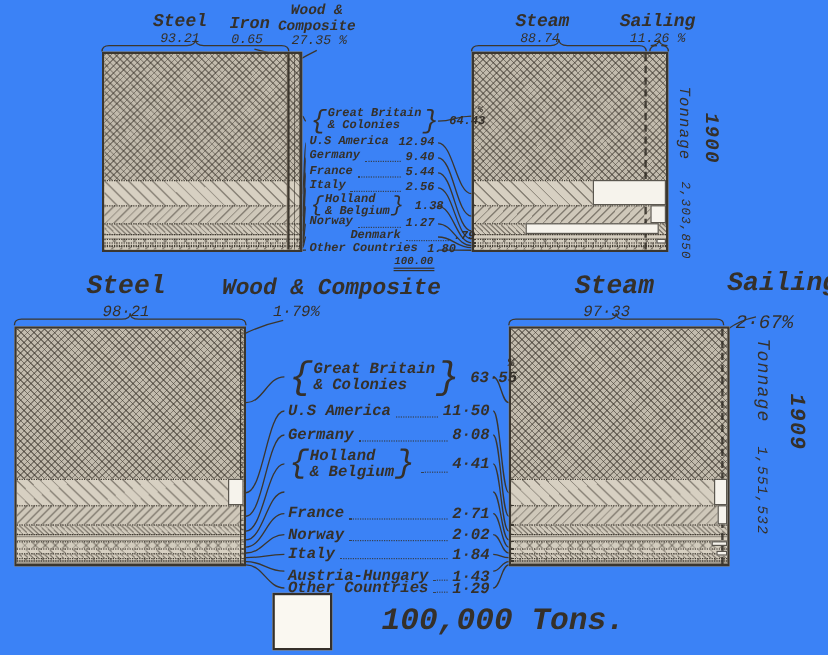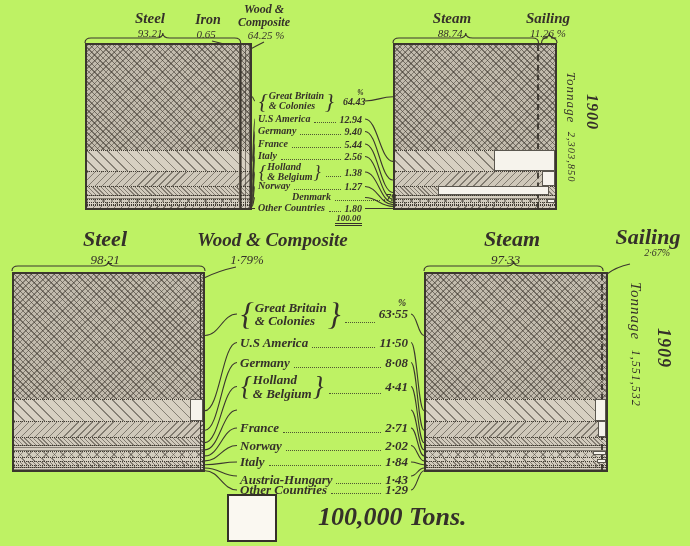--- a/index.html
+++ b/index.html
@@ -1,19 +1,19 @@
 <!DOCTYPE html>
 <html><head>
 <meta charset="utf-8">
 <style>
   html,body{margin:0;padding:0;}
   #canvas{
     position:relative; width:690px; height:546px;
-    background:#bef264; overflow:hidden;
-    font-family:Liberation Serif, serif; color:#35302a;
+    background:#3b82f6; overflow:hidden;
+    font-family:Liberation Mono, monospace; color:#35302a;
   }
   .abs{position:absolute;}
   .hdr-label{font-style:italic; font-weight:600; text-align:center; white-space:nowrap;}
   .hdr-value{font-style:italic; text-align:center; white-space:nowrap;}
   
   .block{position:absolute; border:2px solid #3b362e; box-sizing:border-box; background:#ddd6c8;}
   .band{position:absolute; left:0; right:0; box-sizing:border-box;}
   .band + .band{border-top:1px dotted rgba(53,48,40,.95);}
   .p0{background-color:#c2bbad;background-image:repeating-linear-gradient(45deg,rgba(53,47,39,.55) 0 1px,transparent 1px 4px),repeating-linear-gradient(135deg,rgba(53,47,39,.45) 0 1px,transparent 1px 4px);}
   .p1{background-color:#d7d0c2;background-image:repeating-linear-gradient(45deg,rgba(53,47,39,.5) 0 1px,transparent 1px 7px);}
@@ -97,21 +97,21 @@
       <path d="M264,42 Q256,46 249,50" fill="none" stroke="#3b362e" stroke-width="1.1"></path>
       <path d="M236,267 Q218,271 204,278" fill="none" stroke="#3b362e" stroke-width="1.1"></path>
       <path d="M630,264 Q616,267 607,274" fill="none" stroke="#3b362e" stroke-width="1.1"></path>
     </svg>
 
   <div class="abs hdr-label" style="left:110px;top:10px;width:80px;font-size:15px;">Steel</div>
   <div class="abs hdr-value" style="left:110px;top:27px;width:80px;font-size:11px;">93.21</div>
   <div class="abs hdr-label" style="left:180px;top:12px;width:56px;font-size:14px;">Iron</div>
   <div class="abs hdr-value" style="left:178px;top:28px;width:56px;font-size:11px;">0.65</div>
   <div class="abs hdr-label" style="left:228px;top:3px;width:72px;font-size:12px;white-space:normal;line-height:1.05;">Wood &amp; Composite</div>
-  <div class="abs hdr-value" style="left:236px;top:29px;width:60px;font-size:11px;">64.25 %</div>
+  <div class="abs hdr-value" style="left:236px;top:29px;width:60px;font-size:11px;">27.35 %</div>
   <div class="abs hdr-label" style="left:412px;top:10px;width:80px;font-size:15px;">Steam</div>
   <div class="abs hdr-value" style="left:410px;top:27px;width:80px;font-size:11px;">88.74</div>
   <div class="abs hdr-label" style="left:508px;top:10px;width:80px;font-size:15px;">Sailing</div>
   <div class="abs hdr-value" style="left:508px;top:27px;width:80px;font-size:11px;">11.26 %</div>
 
   <div id="blk1900L" class="block" style="left:85px;top:43px;width:167px;height:167px;">
     <div class="bands">
         <div class="band p0" style="top: 0%; height: 64.43%;"></div>
         <div class="band p1" style="top: 64.43%; height: 12.94%;"></div>
         <div class="band p2" style="top: 77.37%; height: 9.4%;"></div>
@@ -149,21 +149,21 @@
   </div>
   <div class="vert" style="left:583px;top:94px;font-size:16px;font-weight:600;">1900</div>
 
   <div class="abs hdr-label" style="left:55px;top:226px;width:100px;font-size:22px;">Steel</div>
   <div class="abs hdr-value" style="left:60px;top:252px;width:90px;font-size:13px;">98·21</div>
   <div class="abs hdr-label" style="left:185px;top:229px;width:175px;font-size:19px;">Wood &amp; Composite</div>
   <div class="abs hdr-value" style="left:212px;top:252px;width:70px;font-size:13px;">1·79%</div>
   <div class="abs hdr-label" style="left:462px;top:226px;width:100px;font-size:22px;">Steam</div>
   <div class="abs hdr-value" style="left:458px;top:252px;width:95px;font-size:13px;">97·33</div>
   <div class="abs hdr-label" style="left:606px;top:224px;width:84px;font-size:22px;">Sailing</div>
-  <div class="abs hdr-value" style="left:604px;top:247px;width:66px;font-size:10px;text-align:right;">2·67%</div>
+  <div class="abs hdr-value" style="left:604px;top:260px;width:66px;font-size:16px;">2·67%</div>
 
   <div id="blk1909L" class="block" style="left:12px;top:272px;width:193px;height:200px;">
     <div class="bands">
         <div class="band p0" style="top: 0%; height: 63.55%;"></div>
         <div class="band p1" style="top: 63.55%; height: 11.5%;"></div>
         <div class="band p2" style="top: 75.05%; height: 8.08%;"></div>
         <div class="band p3" style="top: 83.13%; height: 4.34%;"></div>
         <div class="band p4" style="top: 87.47%; height: 2.98%;"></div>
         <div class="band p5" style="top: 90.45%; height: 2.97%;"></div>
         <div class="band p1" style="top: 93.42%; height: 2.02%;"></div>

